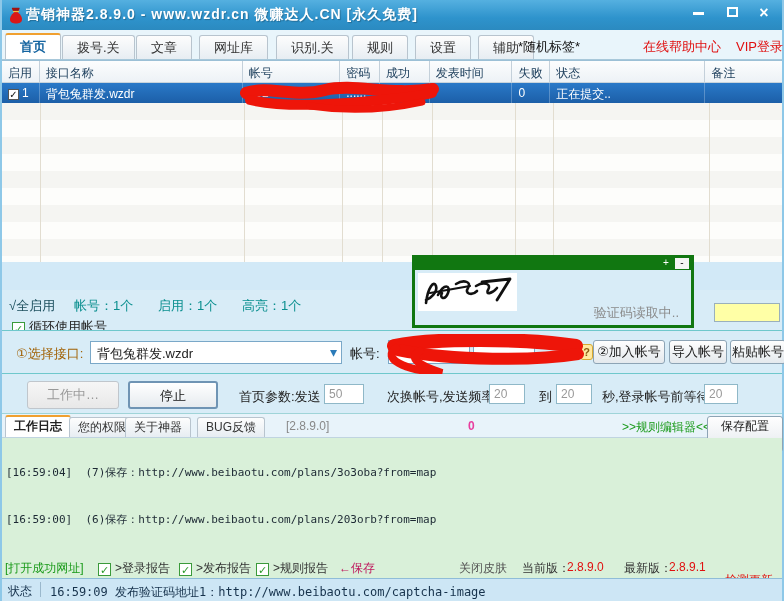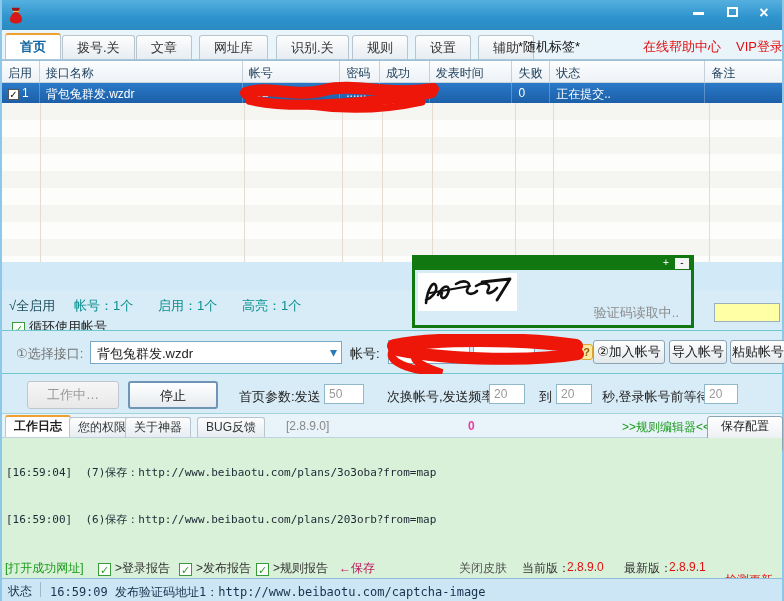--- a/index.html
+++ b/index.html
@@ -92,20 +92,21 @@
 <body>
 
 <div id="app">
 
   <div class="titlebar">
     <svg class="abs" style="left:7px;top:7px;" width="14" height="17" viewBox="0 0 14 17">
       <path d="M4 4 Q2 0.5 3.5 0.8 L10 0.8 Q11.5 0.5 9.5 4 Z" fill="#a01212"></path>
       <path d="M7 4 C2.5 7 1 10 1 12.5 C1 15.5 4 16.5 7 16.5 C10 16.5 13 15.5 13 12.5 C13 10 11.5 7 7 4" fill="#d81818"></path>
       <path d="M4 4.5 L10 4.5" stroke="#f0c040" stroke-width="1.2"></path>
     </svg>
+    <span class="title-text">营销神器2.8.9.0 - www.wzdr.cn 微赚达人.CN [永久免费]</span>
     <span class="winbtn" style="right:70px;"><span class="minbar"></span></span>
     <span class="winbtn" style="right:36px;"><span class="maxbox"></span></span>
     <span class="winbtn" style="right:4px;font-size:16px;"><span>×</span></span>
   </div>
 
   <div class="tabbar">
     <div class="tab active" style="left:3px;">首页</div>
     <div class="tab" style="left:60px;">拨号.关</div>
     <div class="tab" style="left:134px;">文章</div>
     <div class="tab" style="left:197px;">网址库</div>
@@ -183,21 +184,21 @@
         <path d="M58 13 C66 8 74 11 70 17 C67 22 74 21 79 15" stroke="#111" stroke-width="2.6" fill="none" stroke-linecap="round"></path>
         <path d="M64 9 L92 6 L79 27" stroke="#111" stroke-width="2.8" fill="none" stroke-linecap="round" stroke-linejoin="round"></path>
       </svg>
     </div>
     <span class="capstatus">验证码读取中..</span>
   </div>
 
   <input class="yellowinput" style="">
 
   <div class="panel ifacerow">
-    <span class="abs" style="left:14px;top:14px;color:#737373;">①选择接口:</span>
+    <span class="abs" style="left:14px;top:14px;color:#a16207;">①选择接口:</span>
     <div class="dropdown">
       <span>背包兔群发.wzdr</span>
       <span class="chev">▾</span>
     </div>
     <span class="abs" style="left:348px;top:14px;color:#222;">帐号:</span>
     <input class="smallinput" style="left: 386px; width: 82px;">
     <input class="smallinput" style="left: 471px; width: 62px;">
     <div class="qicon">?</div>
     <div class="btn" style="left:591px;top:9px;width:72px;">②加入帐号</div>
     <div class="btn" style="left:667px;top:9px;width:58px;">导入帐号</div>

